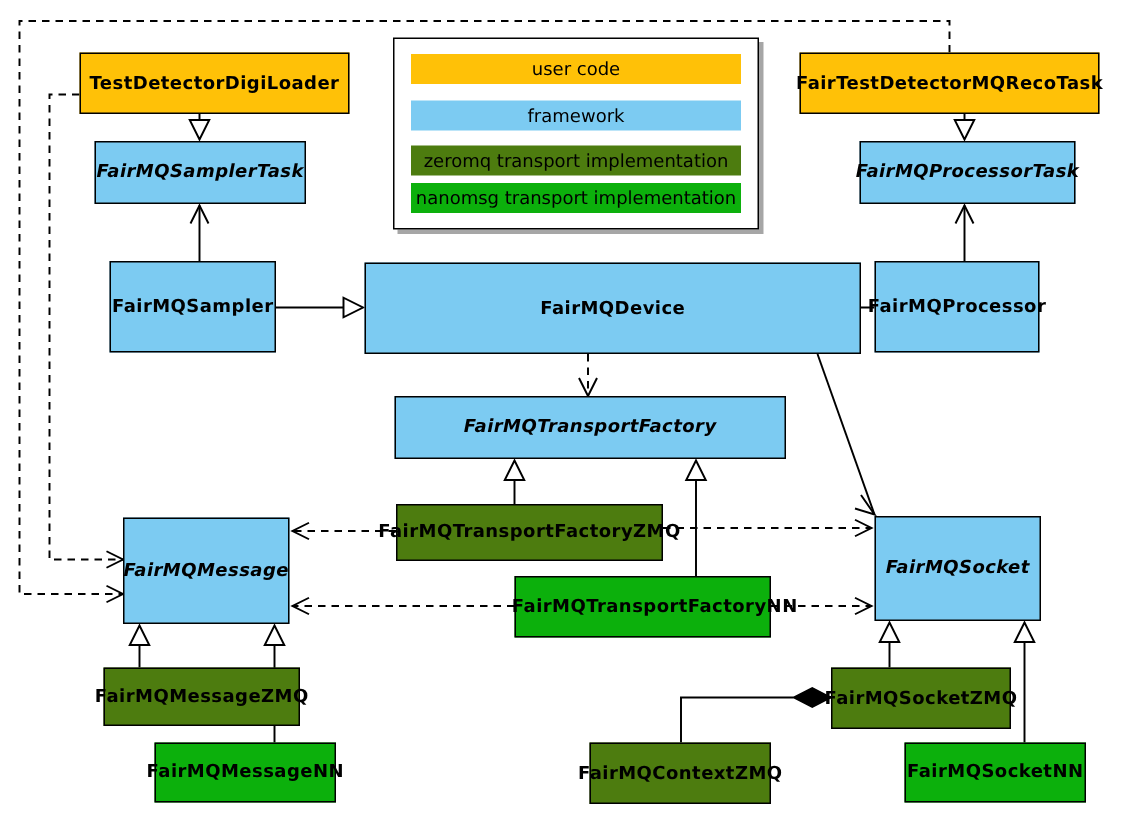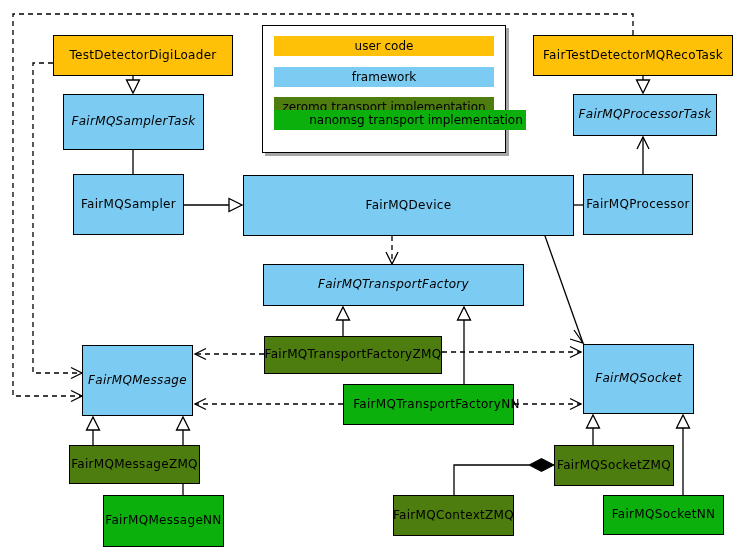--- a/index.html
+++ b/index.html
@@ -4,56 +4,56 @@
 <style>
   html,body{margin:0;padding:0;background:#ffffff;}
   .canvas{
     position:relative;width:748px;height:549px;background:#ffffff;overflow:hidden;
     font-family:"DejaVu Sans","Liberation Sans",sans-serif;
   }
   .edges{position:absolute;left:0;top:0;width:748px;height:549px;z-index:0;}
   .node{
     position:absolute;z-index:1;box-sizing:border-box;border:1.5px solid #000;
     display:flex;align-items:center;justify-content:center;text-align:center;
-    font-size:12px;font-weight:normal;color:#000;letter-spacing:.3px;line-height:1.1;
+    font-size:12px;font-weight:bold;color:#000;letter-spacing:.3px;line-height:1.1;
   }
   .node.abstract{font-style:italic;}
   .usercode{background:#FFC107;}
   .framework{background:#7CCBF2;}
   .zeromq{background:#4d7c0f;}
   .nanomsg{background:#0CB00C;}
   
   .n-digiloader{left:53px;top:35px;width:180px;height:41px;}
   .n-recotask{left:533px;top:35px;width:200px;height:41px;}
-  .n-samplertask{left:63px;top:94px;width:141px;height:56px;}
+  .n-samplertask{left:63px;top:94px;width:141px;height:42px;}
   .n-processortask{left:573px;top:94px;width:144px;height:42px;align-items:center;}
   .n-sampler{left:73px;top:174px;width:111px;height:61px;}
   .n-device{left:243px;top:175px;width:331px;height:61px;}
   .n-processor{left:583px;top:174px;width:110px;height:61px;}
   .n-transportfactory{left:263px;top:264px;width:261px;height:42px;}
   .n-tfzmq{left:264px;top:336px;width:178px;height:38px;}
   .n-tfnn{left:343px;top:384px;width:171px;height:41px;padding-left:16px;}
   .n-message{left:82px;top:345px;width:111px;height:71px;}
   .n-socket{left:583px;top:344px;width:111px;height:70px;}
   .n-msgzmq{left:33px;top:445px;width:131px;height:39px;margin-left:36px;}
-  .n-msgnn{left:103px;top:495px;width:121px;height:52px;}
+  .n-msgnn{left:103px;top:495px;width:121px;height:40px;}
   .n-sockzmq{left:554px;top:445px;width:120px;height:41px;}
   .n-contextzmq{left:393px;top:495px;width:121px;height:41px;}
   .n-socknn{left:603px;top:495px;width:121px;height:40px;}
   
   .legend{
     position:absolute;z-index:1;left:262px;top:25px;width:242px;height:126px;
     background:#fff;border:1.5px solid #000;box-shadow:3px 3px 0 rgba(0,0,0,.35);
   }
   .legend .bar{
     position:absolute;left:11px;width:220px;height:20px;
     display:flex;align-items:center;justify-content:center;
     font-size:12px;font-weight:normal;color:#000;
   }
-  .bar0{top:10px;} .bar1{top:41px;} .bar2{top:71px;} .bar3{top:84px;padding-left:32px;}
+  .bar0{top:10px;} .bar1{top:41px;} .bar2{top:71px;} .bar3{top:96px;}
   
   .solid{stroke:#000;stroke-width:1.3;fill:none;}
   .dashed{stroke:#000;stroke-width:1.3;fill:none;stroke-dasharray:5 4;}
   .tri{fill:#fff;stroke:#000;stroke-width:1.3;}
   .caret{fill:none;stroke:#000;stroke-width:1.3;}
   .diamond{fill:#000;stroke:#000;}
 </style>
 </head>
 <body>
 

